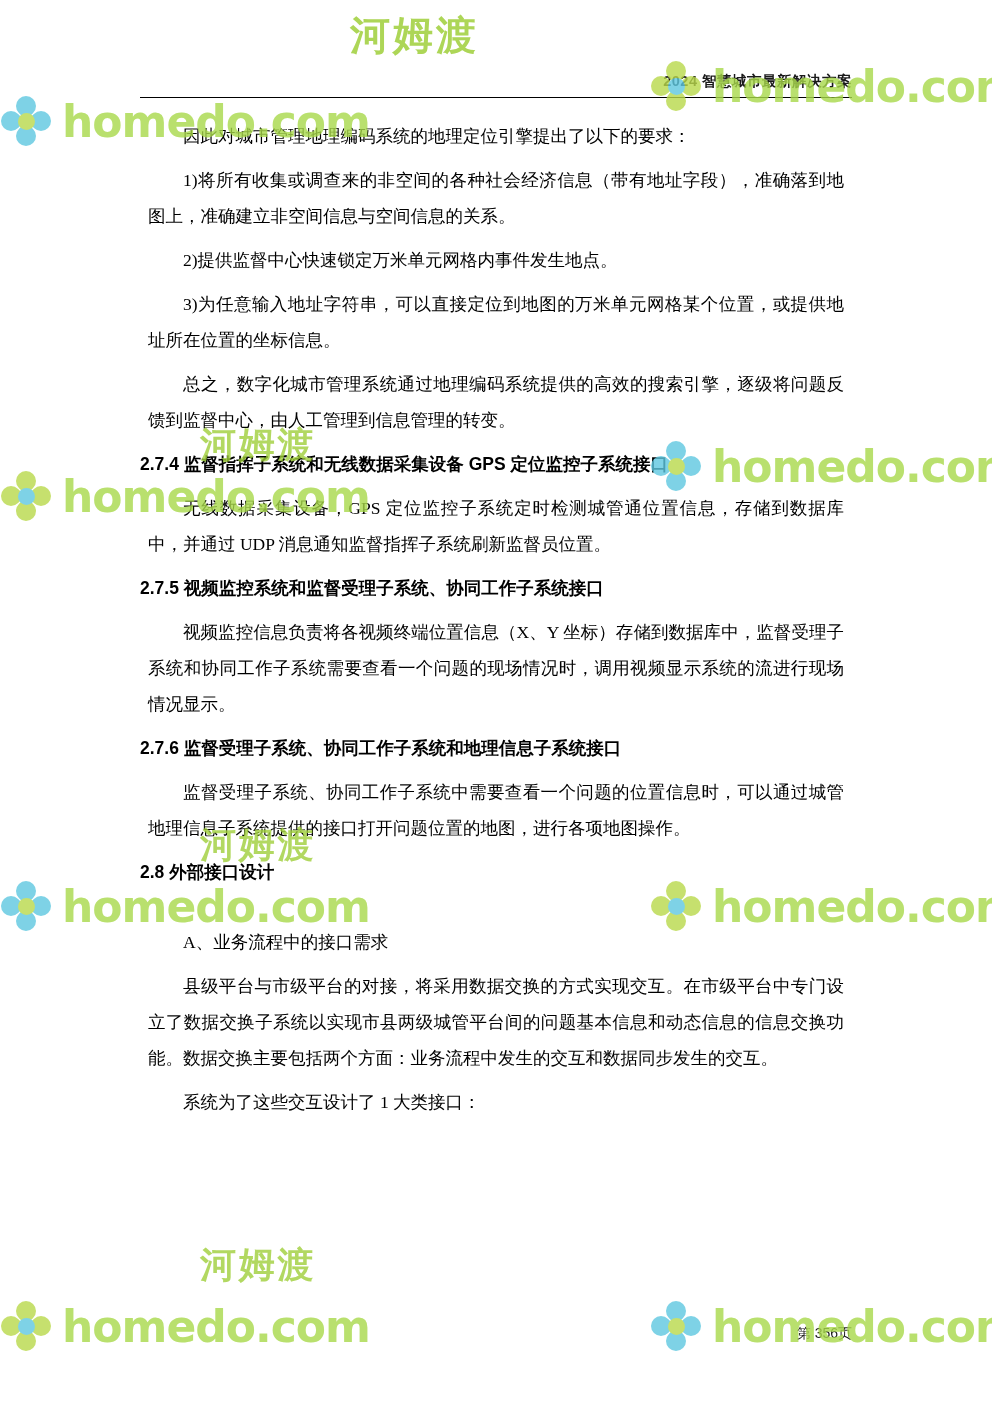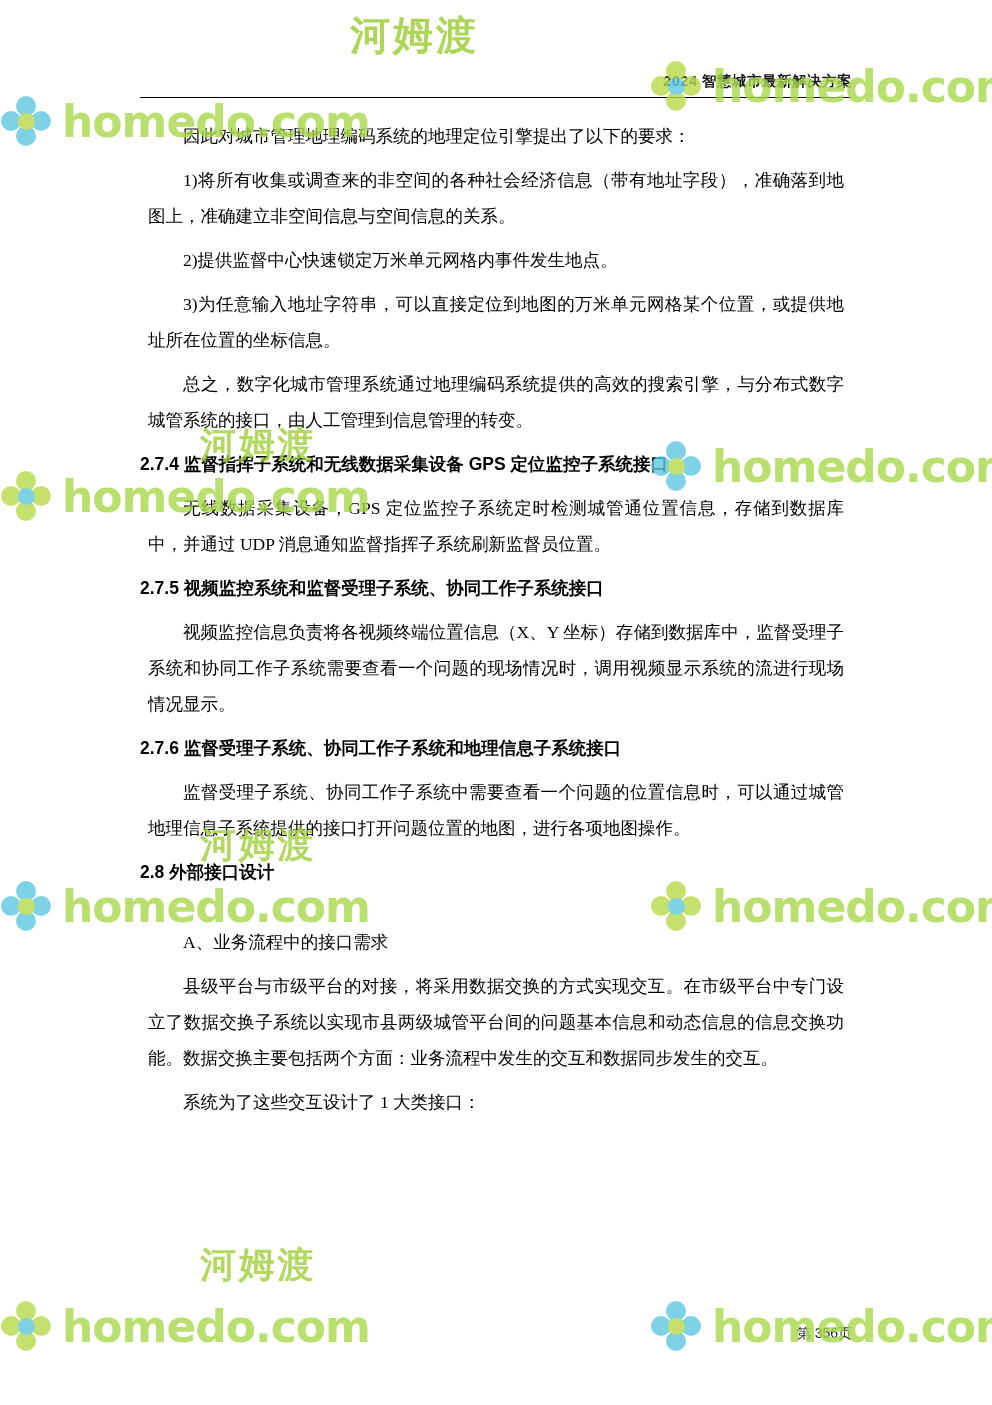--- a/index.html
+++ b/index.html
@@ -152,21 +152,21 @@
 <div class="page">
 
   <div class="header">2024 智慧城市最新解决方案</div>
   <div class="header-rule"></div>
 
   <div class="content" id="body-root">
       <p class="para">因此对城市管理地理编码系统的地理定位引擎提出了以下的要求：</p>
       <p class="para">1)将所有收集或调查来的非空间的各种社会经济信息（带有地址字段），准确落到地图上，准确建立非空间信息与空间信息的关系。</p>
       <p class="para">2)提供监督中心快速锁定万米单元网格内事件发生地点。</p>
       <p class="para">3)为任意输入地址字符串，可以直接定位到地图的万米单元网格某个位置，或提供地址所在位置的坐标信息。</p>
-      <p class="para">总之，数字化城市管理系统通过地理编码系统提供的高效的搜索引擎，与分布式数字城管系统的接口，由人工管理到信息管理的转变。</p>
+      <p class="para">总之，数字化城市管理系统通过地理编码系统提供的高效的搜索引擎，逐级将问题反馈到监督中心，由人工管理到信息管理的转变。</p>
       <h3 class="heading">2.7.4 监督指挥子系统和无线数据采集设备 GPS 定位监控子系统接口</h3>
       <p class="para">无线数据采集设备，GPS 定位监控子系统定时检测城管通位置信息，存储到数据库中，并通过 UDP 消息通知监督指挥子系统刷新监督员位置。</p>
       <h3 class="heading">2.7.5 视频监控系统和监督受理子系统、协同工作子系统接口</h3>
       <p class="para">视频监控信息负责将各视频终端位置信息（X、Y 坐标）存储到数据库中，监督受理子系统和协同工作子系统需要查看一个问题的现场情况时，调用视频显示系统的流进行现场情况显示。</p>
       <h3 class="heading">2.7.6 监督受理子系统、协同工作子系统和地理信息子系统接口</h3>
       <p class="para">监督受理子系统、协同工作子系统中需要查看一个问题的位置信息时，可以通过城管地理信息子系统提供的接口打开问题位置的地图，进行各项地图操作。</p>
       <h3 class="heading">2.8 外部接口设计</h3>
       <div class="spacer-lg"></div>
       <p class="para">A、业务流程中的接口需求</p>
       <p class="para">县级平台与市级平台的对接，将采用数据交换的方式实现交互。在市级平台中专门设立了数据交换子系统以实现市县两级城管平台间的问题基本信息和动态信息的信息交换功能。数据交换主要包括两个方面：业务流程中发生的交互和数据同步发生的交互。</p>

